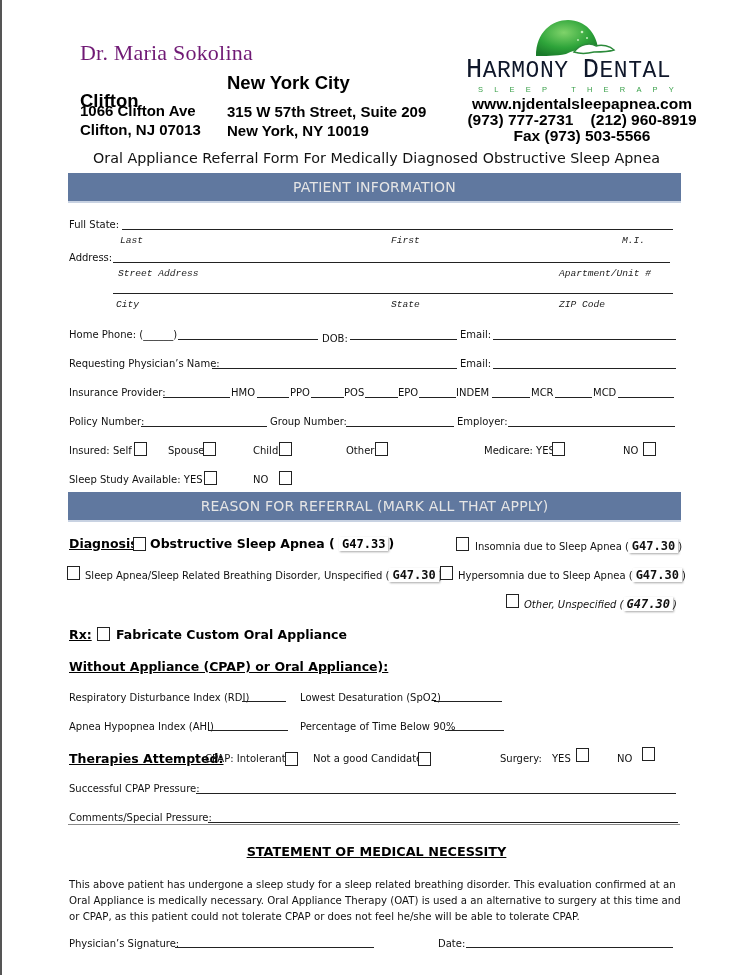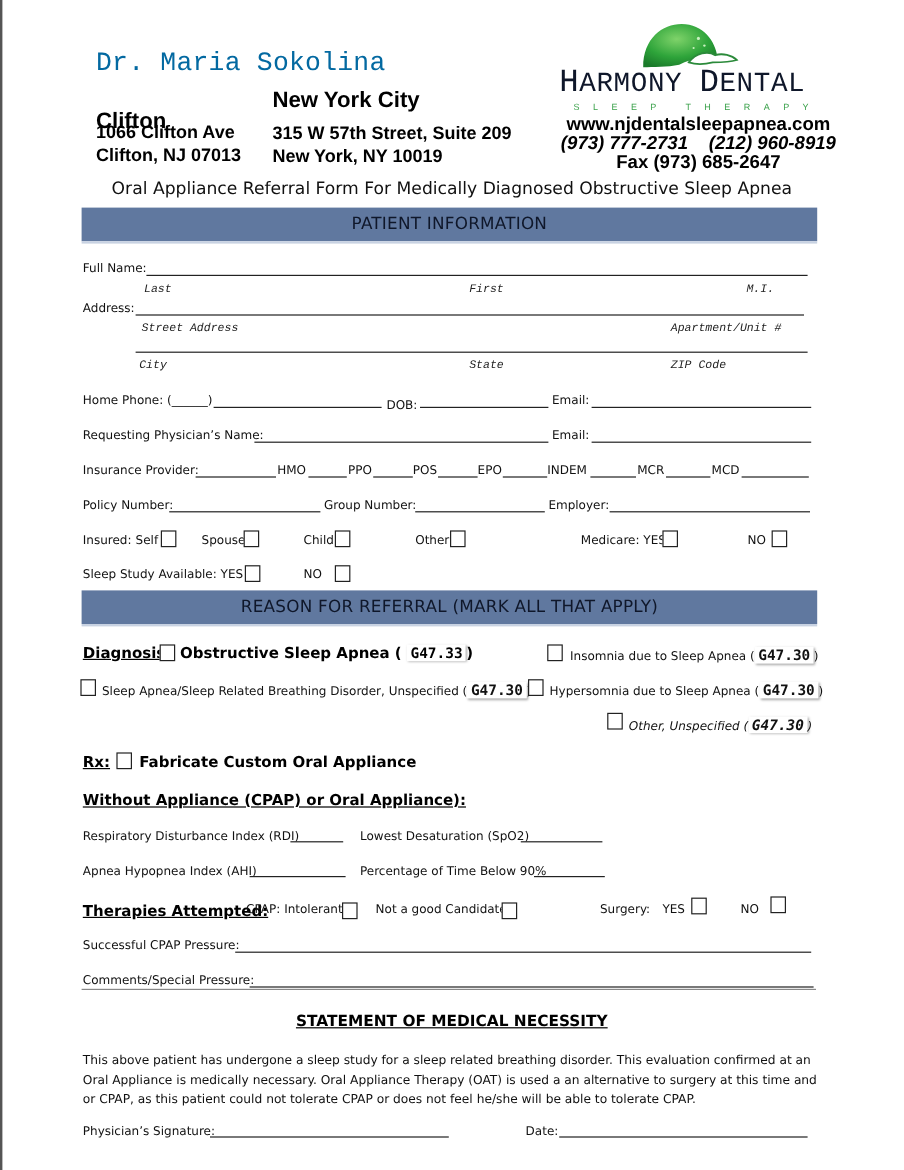--- a/index.html
+++ b/index.html
@@ -1,28 +1,28 @@
 <!DOCTYPE html>
 <html><head>
 <meta charset="utf-8">
 <style>
   html, body { margin: 0; padding: 0; background: #ffffff; }
   body { width: 753px; height: 975px; position: relative; overflow: hidden;
          font-family: "Liberation Sans", "DejaVu Sans", sans-serif; color: #000; }
   .left-border { position: absolute; left: 0; top: 0; width: 2px; height: 975px; background: #555; }
   .abs { position: absolute; white-space: nowrap; }
-  .doctor { left: 80px; top: 40px; font-family: Liberation Mono, monospace; font-size: 22px; color: #0369a1; letter-spacing: 0.2px; }
+  .doctor { left: 80px; top: 40px; font-family: Liberation Serif, serif; font-size: 22px; color: #701a75; letter-spacing: 0.2px; }
   .loc-head { font-weight: bold; font-size: 18.5px; }
   .loc-line { font-weight: bold; font-size: 15px; }
   .contact { font-weight: bold; font-size: 15.5px; text-align: center; }
   .logo-text { left: 466px; top: 55px; font-family: Liberation Mono, monospace; font-size: 23px; color: #0f172a; letter-spacing: 0.5px; }
   .logo-text .big { font-size: 27px; }
   .logo-sub { left: 478px; top: 85px; font-size: 7.5px; color: #3aa14a; letter-spacing: 11.2px; }
   .form-title { left: 0; width: 753px; top: 150px; text-align: center; font-family: "DejaVu Sans", sans-serif; font-size: 14.3px; color: #111; }
-  .band { position: absolute; left: 68px; width: 613px; height: 28px; background: #60789f; color: #0f172a;
+  .band { position: absolute; left: 68px; width: 613px; height: 28px; background: #60789f; color: #e5e5e5;
           text-align: center; font-family: "DejaVu Sans", sans-serif; font-size: 14px; line-height: 28px; letter-spacing: 0.2px; }
   .band::after { content: ""; position: absolute; left: 0; right: 0; bottom: -2px; height: 2px; background: #c8d2e2; }
   .lbl { font-size: 10px; color: #111; font-family: "DejaVu Sans", sans-serif; }
   .sub { font-size: 9.6px; font-style: italic; color: #222; font-family: Liberation Mono, monospace; }
   .line { position: absolute; height: 0; border-bottom: 1px solid #222; }
   .cb { position: absolute; width: 11px; height: 12px; border: 1px solid #222; background: #fff; }
   .code { display: inline-block; background: #fff; font-weight: bold; font-family: "DejaVu Sans Mono", monospace; font-size: 12px;
           padding: 0 3px; box-shadow: 1px 1px 2px rgba(0,0,0,0.35); }
   .bold-ul { font-weight: bold; text-decoration: underline; font-family: "DejaVu Sans", sans-serif; }
   .para { left: 69px; top: 877px; width: 620px; font-family: "DejaVu Sans", sans-serif; font-size: 10.2px; line-height: 16px; white-space: normal; color: #111; }
@@ -53,28 +53,28 @@
   <path d="M6 38 C6 14 22 2 38 2 C56 2 66 16 68 30 L60 32 C52 30 44 32 36 36 C26 38 14 38 6 38 Z" fill="url(#g1)"></path>
   <path d="M44 34 C50 26 60 24 66 28 C72 26 80 28 84 32 C78 34 70 34 64 34 C56 36 50 36 44 34 Z" fill="#fff" stroke="#2b8a3a" stroke-width="1.5"></path>
   <circle cx="52" cy="14" r="1.3" fill="#c9f0c0"></circle>
   <circle cx="57" cy="20" r="1" fill="#c9f0c0"></circle>
   <circle cx="48" cy="22" r="0.9" fill="#c9f0c0"></circle>
 </svg>
 <div class="abs logo-text"><span class="big">H</span><span>ARMONY</span> <span class="big">D</span><span>ENTAL</span></div>
 <div class="abs logo-sub">SLEEP THERAPY</div>
 
 <div class="abs contact" style="left:462px;top:95px;width:240px;">www.njdentalsleepapnea.com</div>
-<div class="abs contact" style="left:460px;top:111px;width:244px;white-space:pre;font-style:italic;">(973) 777-2731    (212) 960-8919</div>
-<div class="abs contact" style="left:462px;top:127px;width:240px;">Fax (973) 685-2647</div>
+<div class="abs contact" style="left:460px;top:111px;width:244px;white-space:pre;">(973) 777-2731    (212) 960-8919</div>
+<div class="abs contact" style="left:462px;top:127px;width:240px;">Fax (973) 503-5566</div>
 
 <div class="abs form-title">Oral Appliance Referral Form For Medically Diagnosed Obstructive Sleep Apnea</div>
 
 <div class="band" style="top:173px;">PATIENT INFORMATION</div>
 
-<div class="abs lbl" style="left:69px;top:219px;">Full Name:</div>
+<div class="abs lbl" style="left:69px;top:219px;">Full State:</div>
 <div class="line" style="left:122px;top:229px;width:551px;"></div>
 <div class="abs sub" style="left:120px;top:235px;">Last</div>
 <div class="abs sub" style="left:391px;top:235px;">First</div>
 <div class="abs sub" style="left:622px;top:235px;">M.I.</div>
 
 <div class="abs lbl" style="left:69px;top:252px;">Address:</div>
 <div class="line" style="left:113px;top:262px;width:557px;"></div>
 <div class="abs sub" style="left:118px;top:268px;">Street Address</div>
 <div class="abs sub" style="left:559px;top:268px;">Apartment/Unit #</div>
 

